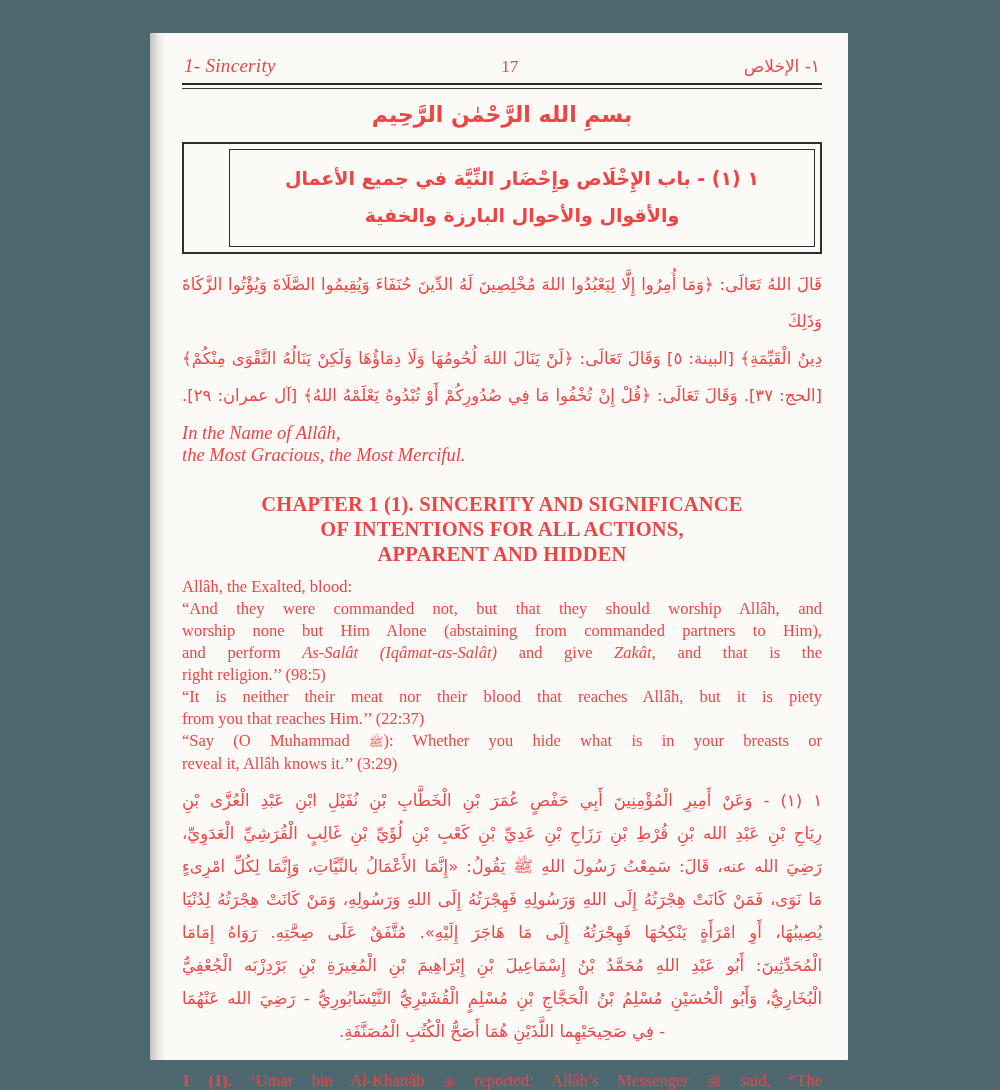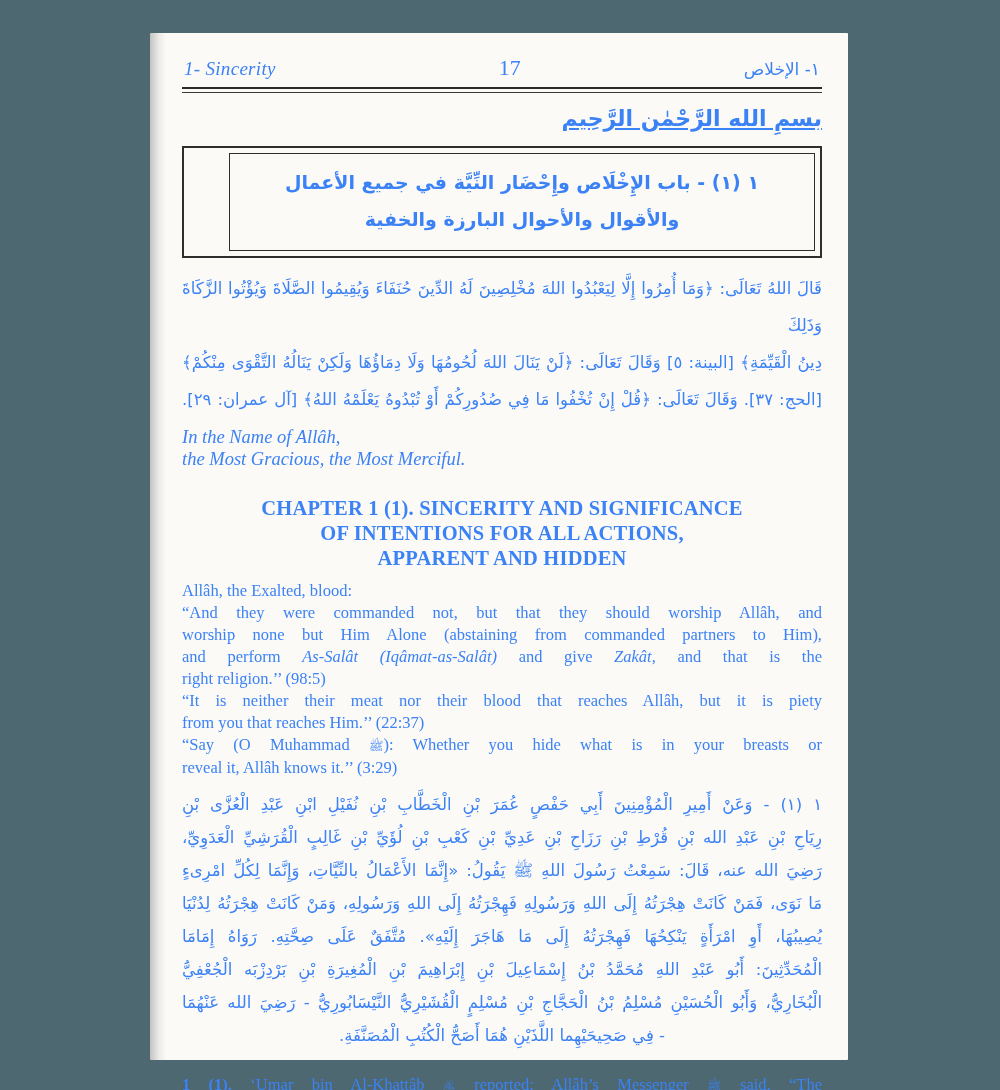--- a/index.html
+++ b/index.html
@@ -1,43 +1,43 @@
 <!DOCTYPE html>
 <html><head>
 <meta charset="utf-8">
 <style>
   html,body{margin:0;padding:0;}
   .canvas{
     position:relative;width:1000px;height:1090px;overflow:hidden;
     background:#4d6870;
     font-family:"Liberation Serif","DejaVu Serif",serif;
-    color:#3b82f6;
+    color:#ef4444;
   }
   .page{
     position:absolute;left:150px;top:33px;width:698px;height:1027px;
     background:#fbfaf7;border-radius:1px;
   }
   .page::before{ 
     content:"";position:absolute;left:0;top:0;bottom:0;width:16px;
     background:linear-gradient(to right,rgba(90,90,90,.35),rgba(120,120,120,.12) 55%,rgba(0,0,0,0));
     pointer-events:none;
   }
   .content{position:relative;padding:20px 26px 0 32px;}
 
   
   .hdr{display:flex;align-items:baseline;justify-content:space-between;padding:2px 2px 6px 2px;}
   .hdr-left{font-style:italic;font-size:19px;letter-spacing:.3px;}
-  .hdr-center{font-size:22px;}
+  .hdr-center{font-size:17px;}
   .hdr-right{font-family:"DejaVu Sans",sans-serif;font-size:17px;direction:rtl;}
   .rule{height:2px;background:#2b2b2b;}
   .rule2{height:1px;background:#3a3a3a;margin-top:3px;}
 
   .bismillah{
-    margin-top:13px;direction:rtl;
-    font-family:"DejaVu Sans",sans-serif;font-weight:bold;font-size:22px;text-decoration:underline;
+    margin-top:13px;text-align:center;direction:rtl;
+    font-family:"DejaVu Sans",sans-serif;font-weight:bold;font-size:22px;
   }
 
   .chapter-box{border:2px solid #2e2e2e;margin-top:15px;padding-left:40px;}
   .chapter-box-inner{border:1px solid #2e2e2e;margin:5px;padding:10px 12px 12px;}
   .box-line{
     text-align:center;direction:rtl;
     font-family:"DejaVu Sans",sans-serif;font-weight:bold;font-size:19px;line-height:37px;
   }
 
   .verses{margin-top:12px;direction:rtl;font-family:"DejaVu Sans",sans-serif;font-size:16.5px;}

